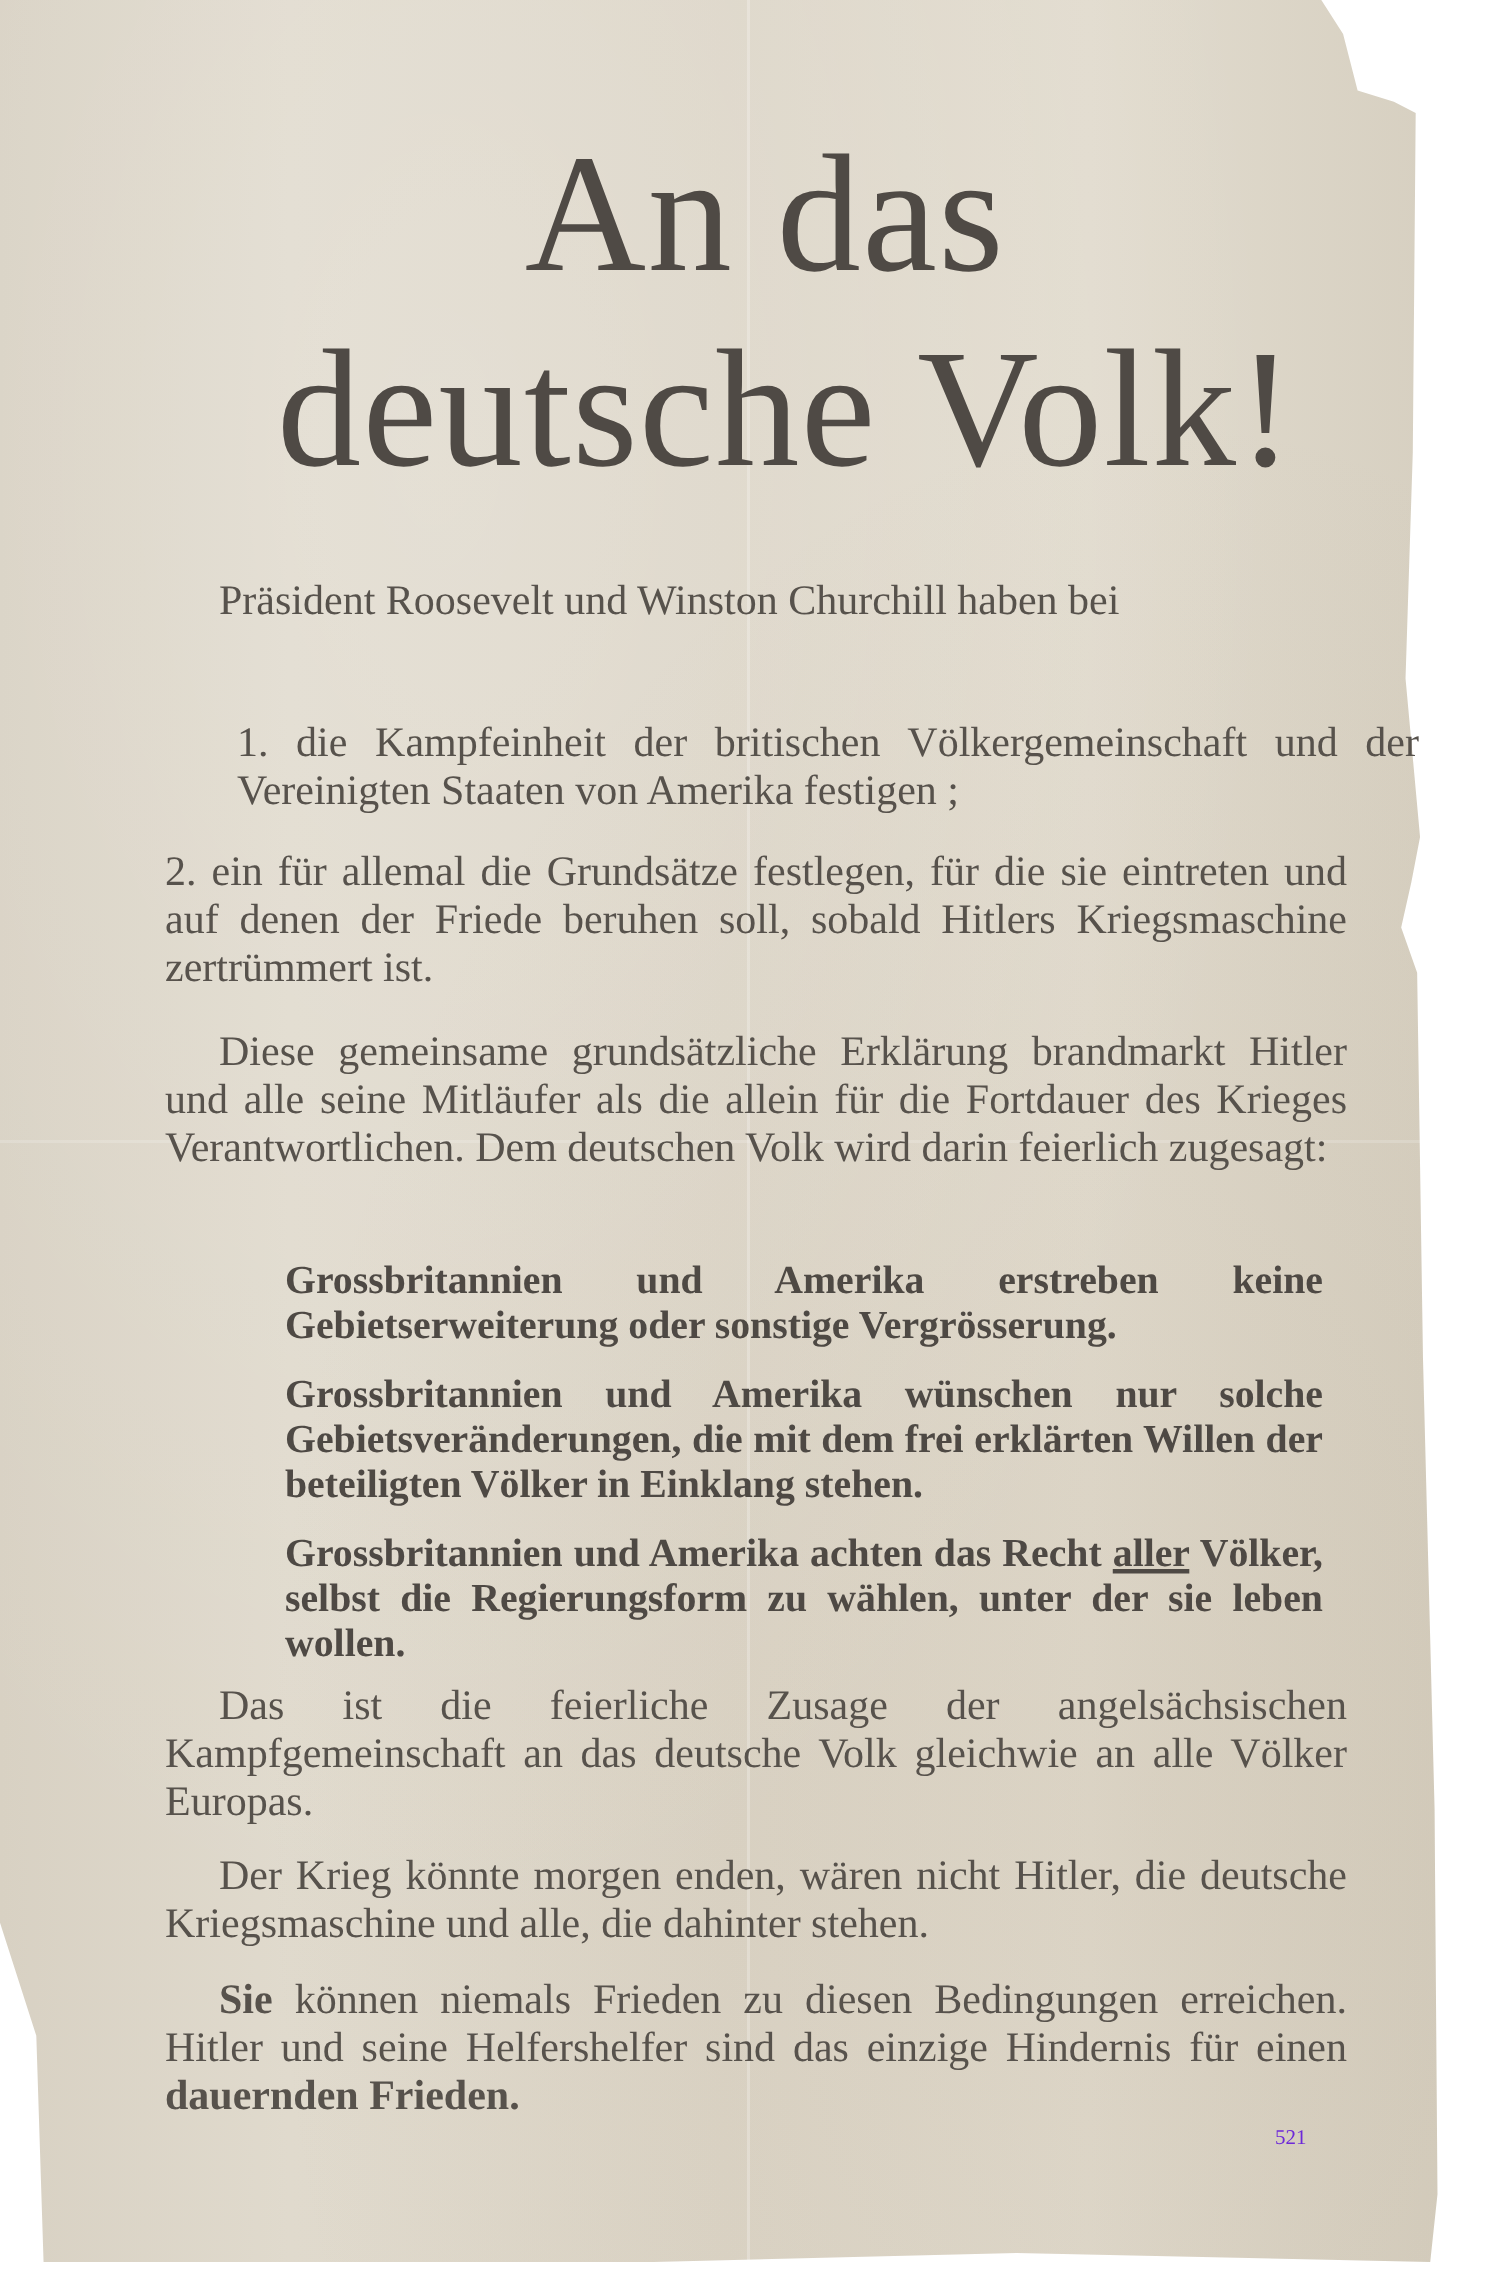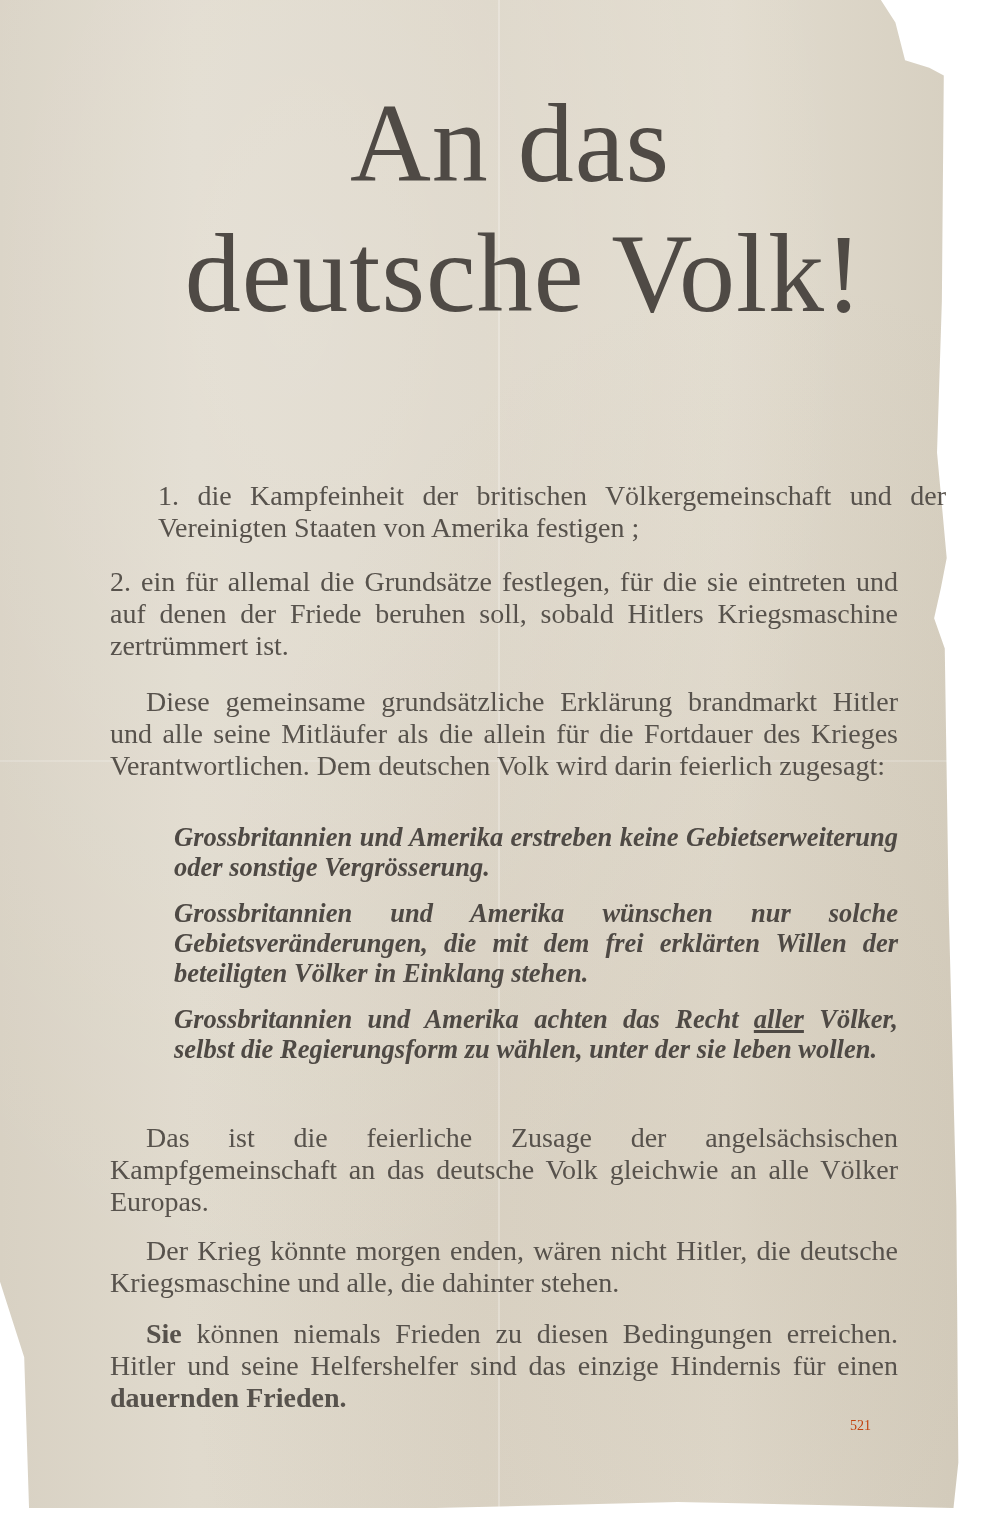--- a/index.html
+++ b/index.html
@@ -29,38 +29,39 @@
     text-align:justify;
   }
   .body p { margin:0; }
   .indent { text-indent:36px; }
   .bold { font-weight:bold; }
   .pledges {
     position:absolute; left:174px; width:724px;
     font-family:"Liberation Serif", serif; font-weight:bold; color:#4e4944;
     font-size:26.5px; line-height:30px; text-align:justify;
   }
-  .pledges p { margin:0;font-style:italic; }
+  .pledges p { margin:16px; }
   .u { text-decoration:underline; text-decoration-thickness:3px; }
   .pagenum {
     position:absolute; left:850px; top:1418px; font-family:"Liberation Serif", serif;
-    font-size:14px; color:#c2410c;
+    font-size:14px; color:#6d28d9;
   }
 </style>
 </head>
 <body>
 
 <div class="paper"></div>
 <div class="fold-v"></div>
 <div class="fold-h"></div>
 
 <div class="title title-1">An das</div>
 <div class="title title-2">deutsche Volk!</div>
 
 <div class="body" style="top:385px;">
+  <p class="indent">Präsident Roosevelt und Winston Churchill haben bei</p>
 </div>
 
 <div class="body" style="top:480px;margin-left:48px;">
   <p>1. die Kampfeinheit der britischen Völkergemeinschaft und der Vereinigten Staaten von Amerika festigen ;</p>
 </div>
 
 <div class="body" style="top:566px;">
   <p>2. ein für allemal die Grundsätze festlegen, für die sie eintreten und auf denen der Friede beruhen soll, sobald Hitlers Kriegsmaschine zertrümmert ist.</p>
 </div>
 

